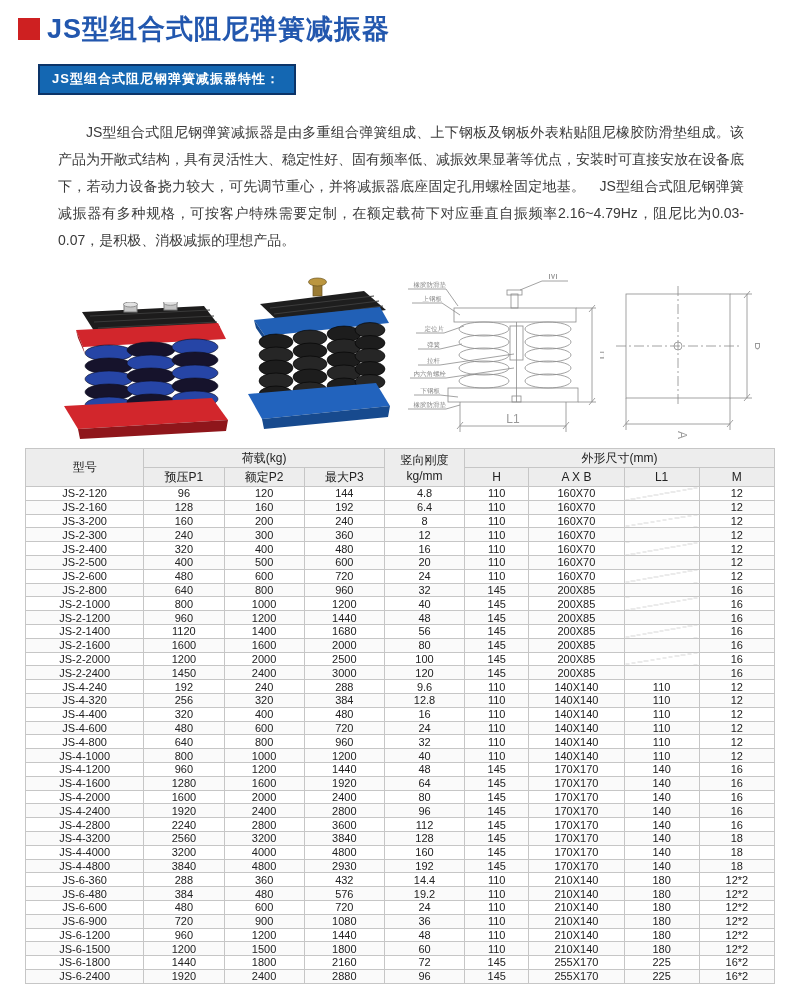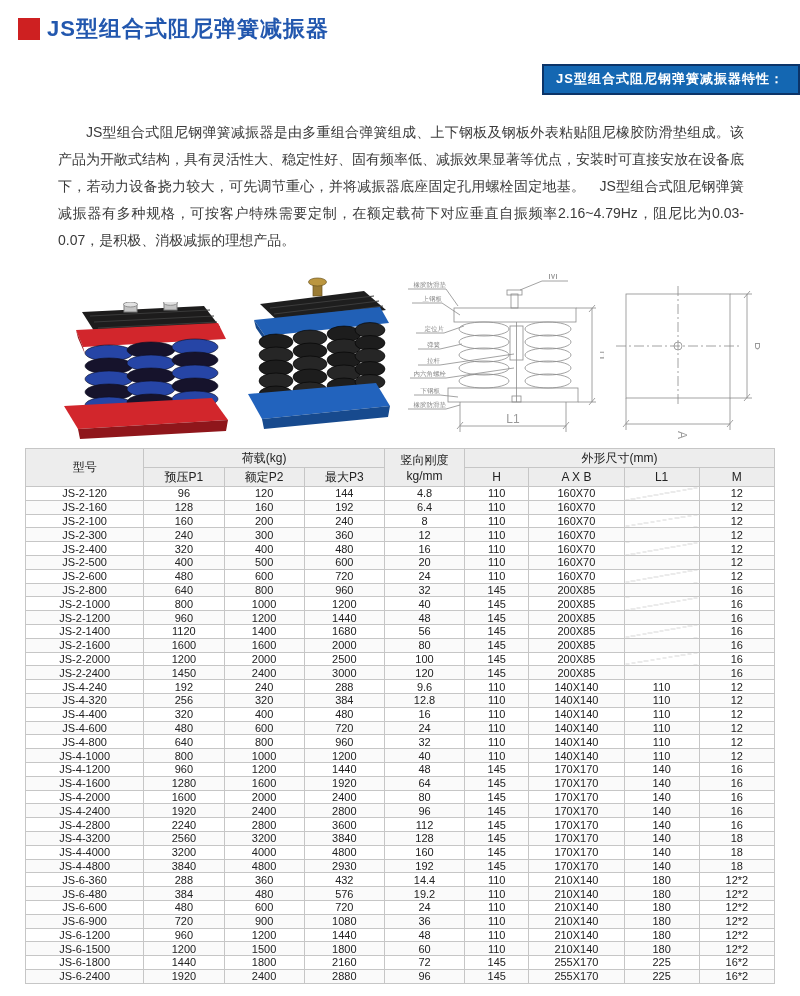--- a/index.html
+++ b/index.html
@@ -4,24 +4,24 @@
 <style>
   * { margin:0; padding:0; box-sizing:border-box; }
   html,body { width:800px; background:#ffffff; font-family:"Liberation Sans","DejaVu Sans",sans-serif; }
   body { height:996px; overflow:hidden; color:#333; }
 
   .page { width:800px; height:996px; position:relative; }
 
   
   .title-row { display:flex; align-items:center; padding:14px 0 0 18px; }
   .red-square { width:22px; height:22px; background:#ce2021; display:inline-block; margin-right:7px; }
-  .page-title { color:#2257ae; font-size:22px; font-weight:bold; letter-spacing:1px; line-height:30px; }
+  .page-title { color:#2257ae; font-size:27px; font-weight:bold; letter-spacing:1px; line-height:30px; }
 
   
-  .banner-wrap { margin:20px 0 0 38px;text-align:right; }
+  .banner-wrap { margin:20px 0 0 38px; }
   .feature-banner { display:inline-block; background:#1467b2; border:2px solid #0c3468;
     color:#fff; font-size:13px; font-weight:bold; padding:4px 14px 5px 12px; letter-spacing:1px; }
 
   
   .intro { margin:24px 56px 0 58px; font-size:14px; line-height:27px; color:#3a3a3a;
     text-align:justify; text-indent:2em; }
 
   
   .media-row { margin:16px 40px 0 52px; display:flex; align-items:flex-end; justify-content:space-between; height:172px; }
   .media-row svg { display:block; }
@@ -271,21 +271,21 @@
             <td>128</td>
             <td>160</td>
             <td>192</td>
             <td>6.4</td>
             <td>110</td>
             <td>160X70</td>
             <td class="zz-b"></td>
             <td>12</td>
           </tr>
           <tr>
-            <td>JS-2-100</td>
+            <td>JS-3-200</td>
             <td>160</td>
             <td>200</td>
             <td>240</td>
             <td>8</td>
             <td>110</td>
             <td>160X70</td>
             <td class="zz-a"></td>
             <td>12</td>
           </tr>
           <tr>

